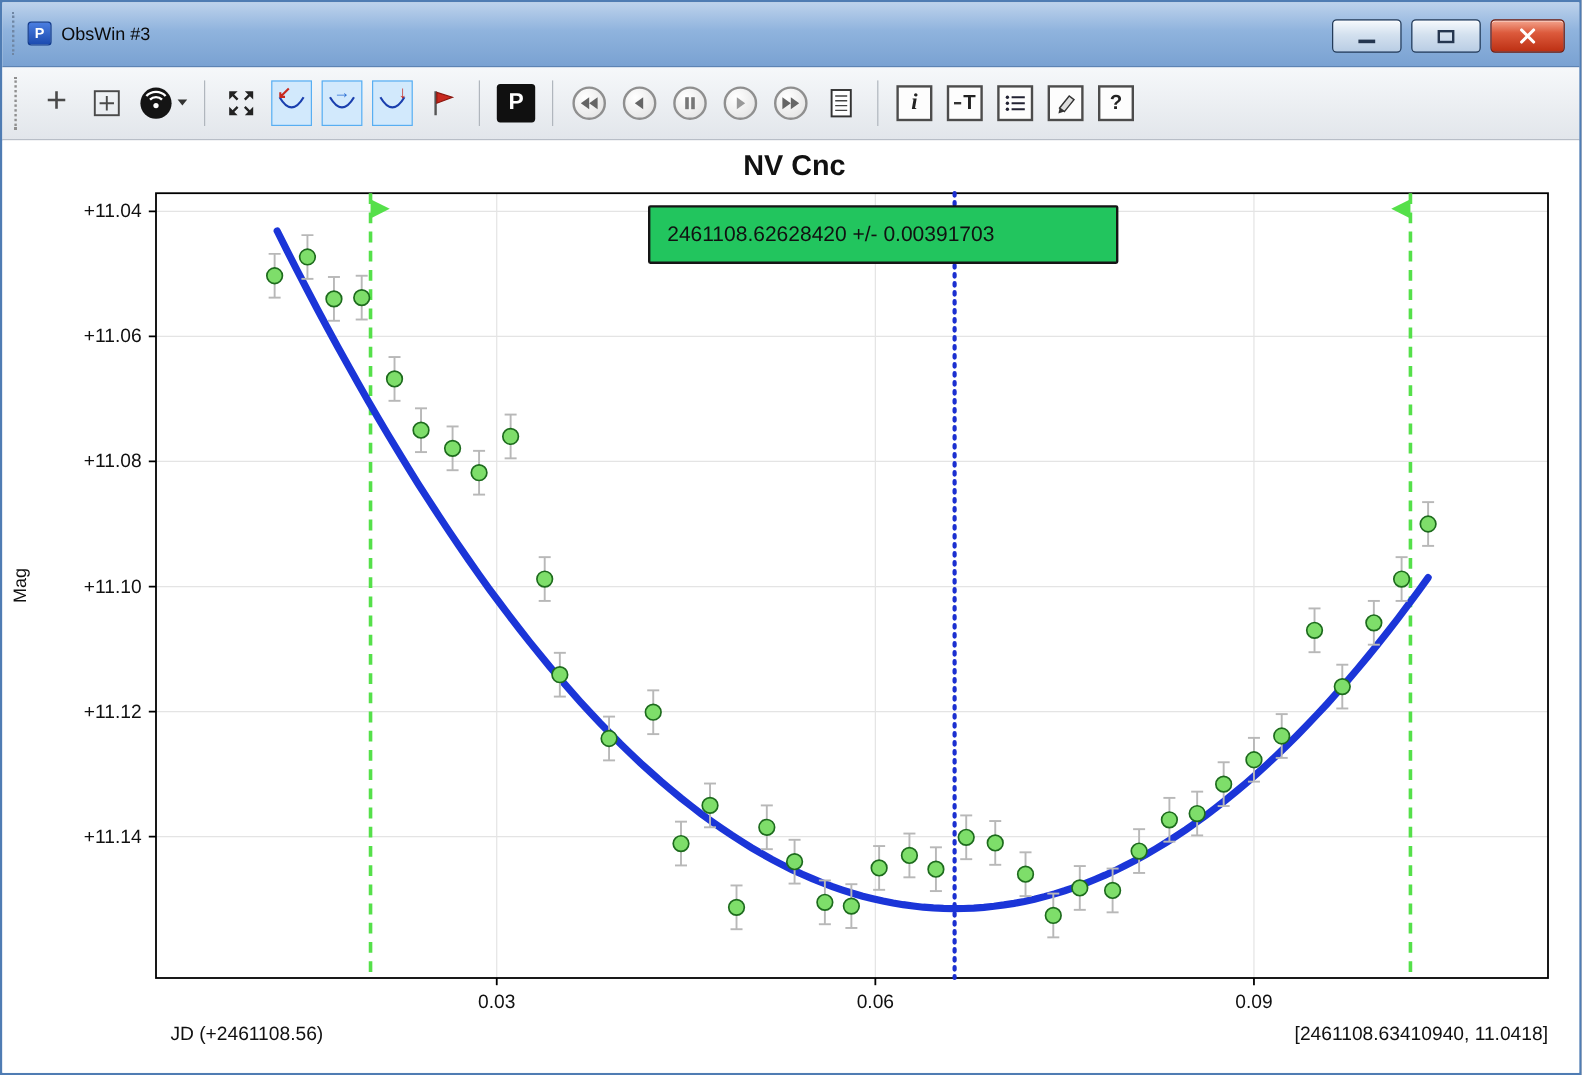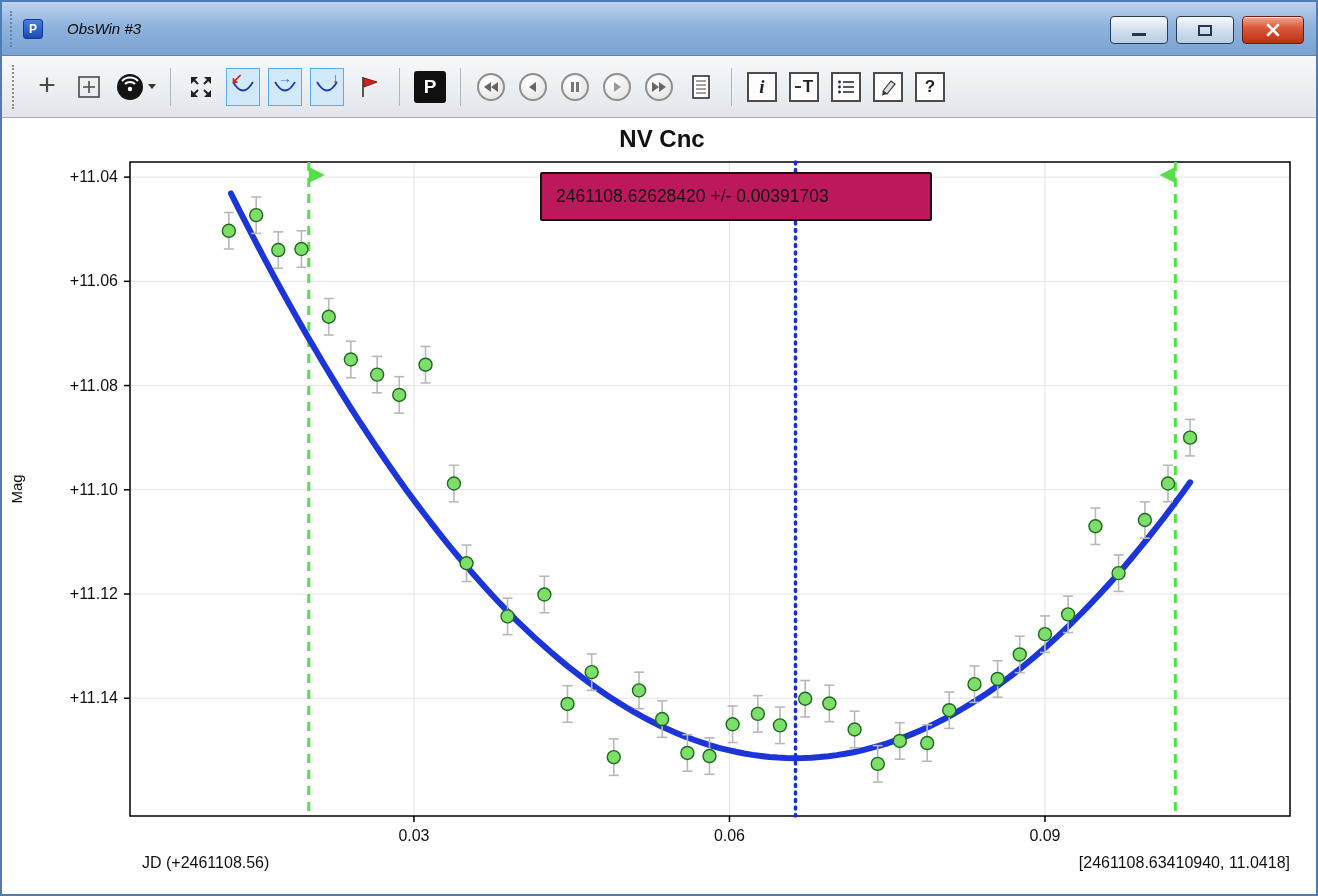--- a/index.html
+++ b/index.html
@@ -9,21 +9,21 @@
   .window { width:1318px; height:896px; border:2px solid #4f7cb3; outline:1px solid #12335c;
             background:#fff; display:flex; flex-direction:column; }
 
   
   .titlebar { height:56px; background:linear-gradient(180deg,#bdd2ec 0%,#8fb3dd 45%,#7aa2d2 100%);
               border-bottom:1px solid #5d83b3; display:flex; align-items:center; position:relative; }
   .tb-grip { width:3px; height:36px; border-left:2px dotted #6f86a3; margin-left:8px; }
   .title-icon { width:20px; height:20px; margin-left:10px; border-radius:3px;
                 background:linear-gradient(#4a7de0,#1c4bb0); border:1px solid #123a8c;
                 color:#fff; font-size:12px; font-weight:bold; display:flex; align-items:center; justify-content:center; }
-  .title-text { margin-left:24px; font-size:15px; color:#0a0a0a;font-style:italic; }
+  .title-text { margin-left:8px; font-size:15px; color:#0a0a0a; }
   .win-controls { position:absolute; right:12px; top:14px; display:flex; gap:8px; }
   .win-btn { height:28px; border:1px solid #243b58; border-radius:4px;
              display:flex; align-items:center; justify-content:center;
              box-shadow:inset 0 1px 0 rgba(255,255,255,.7); }
   .win-btn.min, .win-btn.max { width:58px; background:linear-gradient(#f7fafd,#d4e1ef 45%,#b9cde4); }
   .win-btn.close { width:62px; background:linear-gradient(#f4a58e,#dc5a3c 40%,#bd3013); border-color:#6e1a0c; }
   .glyph-min { width:14px; height:3px; background:#25364f; margin-top:9px; }
   .glyph-max { width:14px; height:11px; border:2px solid #25364f; background:transparent; }
 
   
@@ -46,21 +46,21 @@
   .boxed.info-box { font-family:"Liberation Serif", serif; font-style:italic; font-size:19px; }
   .drop-arrow { width:0; height:0; border-left:4px solid transparent; border-right:4px solid transparent;
                 border-top:5px solid #333; margin-left:3px; }
   .toggle-icon { position:relative; width:24px; height:24px; }
   .toggle-icon svg { position:absolute; bottom:0; left:0; }
   .toggle-icon .arr { position:absolute; top:-4px; font-size:14px; font-weight:bold; line-height:1; }
   .tdash { width:6px; height:2px; background:#333; margin-right:2px; }
 
   
   .chart-area { flex:1; position:relative; background:#fff; }
-  .tooltip { position:absolute; left:538px; top:54px; width:392px; background:#be185d;
+  .tooltip { position:absolute; left:538px; top:54px; width:392px; background:#22c55e;
              border:2px solid #151515; border-radius:2px; padding:8px 14px;
              font-size:17.5px; line-height:1.65; color:#111; }
 </style>
 </head>
 <body>
 
 <div class="window">
 
   <div class="titlebar">
     <div class="tb-grip"></div>

